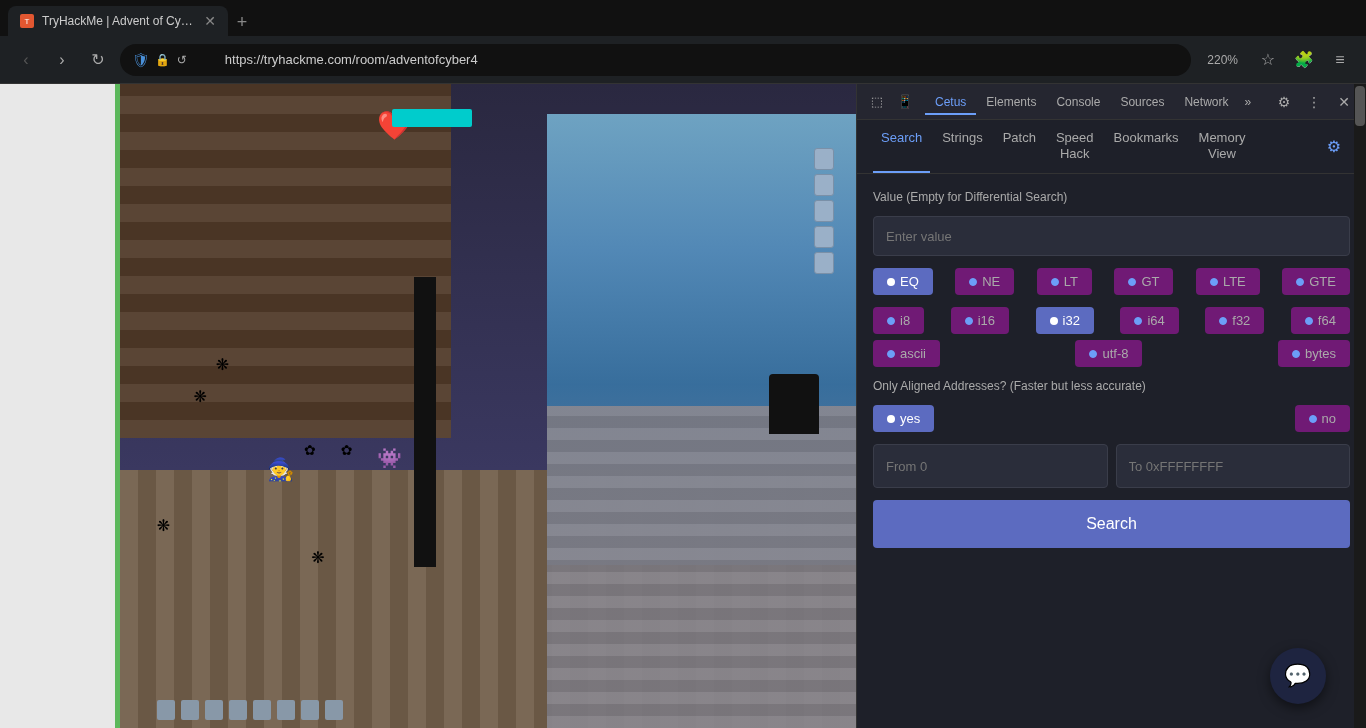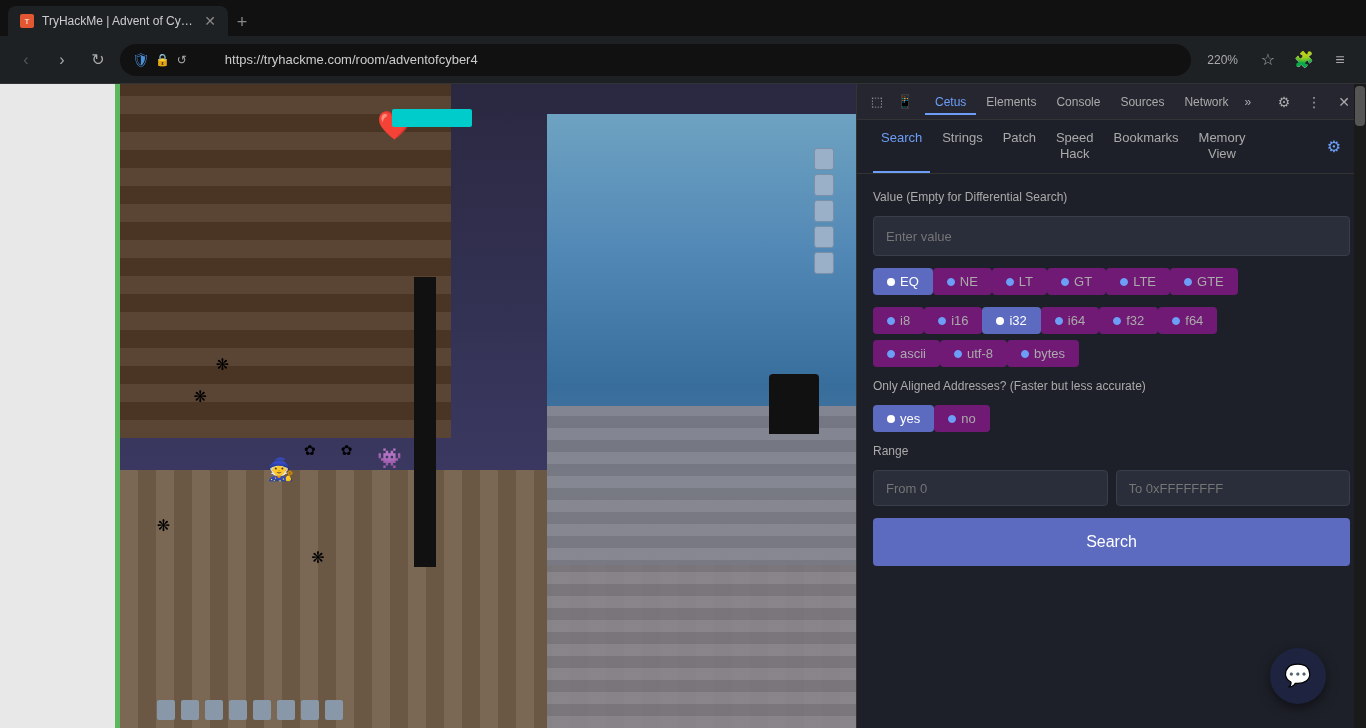--- a/index.html
+++ b/index.html
@@ -50,32 +50,32 @@
     .cetus-tab { padding: 10px 8px; font-size: 13px; color: #aaa; cursor: pointer; text-align: center; white-space: nowrap; border-bottom: 2px solid transparent; }
     .cetus-tab.active { color: #6c9ef8; border-bottom: 2px solid #6c9ef8; }
     .cetus-tab-settings { width: 32px; height: 32px; display: flex; align-items: center; justify-content: center; color: #aaa; cursor: pointer; margin-left: auto; align-self: center; }
 
     
     .cetus-content { flex: 1; padding: 16px; overflow-y: auto; display: flex; flex-direction: column; gap: 12px; }
 
     .form-label { font-size: 12px; color: #aaa; margin-bottom: 6px; }
     .value-input { width: 100%; height: 40px; background: #2a2d3a; border: 1px solid #3a3d4a; border-radius: 4px; padding: 0 12px; font-size: 13px; color: #888; outline: none; }
 
-    .radio-group { display: flex; gap: 0; flex-wrap: wrap; }
+    .radio-group { display: flex; gap: 0; flex-wrap: wrap; justify-content: space-between; }
     .radio-btn { padding: 6px 14px; border-radius: 4px; font-size: 13px; cursor: pointer; display: flex; align-items: center; gap: 5px; border: none; outline: none; }
     .radio-btn .dot { width: 8px; height: 8px; border-radius: 50%; display: inline-block; }
     .radio-btn.selected { background: #5c6bc0; color: #fff; }
     .radio-btn.selected .dot { background: #fff; }
     .radio-btn.unselected { background: #701a75; color: #aaa; }
     .radio-btn.unselected .dot { background: #6c9ef8; border: 1px solid #6c9ef8; }
 
     .section { display: flex; flex-direction: column; gap: 6px; }
 
     .range-row { display: flex; gap: 8px; }
-    .range-input { flex: 1; height: 36px; background: #2a2d3a; border: 1px solid #3a3d4a; border-radius: 4px; padding: 0 12px; font-size: 13px; color: #aaa; outline: none; }
+    .range-input { flex: 1; height: 44px; background: #2a2d3a; border: 1px solid #3a3d4a; border-radius: 4px; padding: 0 12px; font-size: 13px; color: #aaa; outline: none; }
 
     .search-button { width: 100%; height: 48px; background: #5c6bc0; border: none; border-radius: 4px; font-size: 16px; color: #fff; cursor: pointer; font-weight: 500; }
 
     
     .chat-widget { position: fixed; bottom: 24px; right: 40px; width: 56px; height: 56px; background: #1e2440; border-radius: 50%; display: flex; align-items: center; justify-content: center; cursor: pointer; box-shadow: 0 4px 12px rgba(0,0,0,0.5); z-index: 100; }
   </style>
 </head>
 <body>
 
 <div>
@@ -289,21 +289,20 @@
             <span>yes</span>
           </button>
           <button class="radio-btn unselected">
             <span class="dot"></span>
             <span>no</span>
           </button>
         </div>
       </div>
 
       <div class="section">
-        <div class="form-label">Range</div>
         <div class="range-row">
           <input class="range-input" type="text" placeholder="From 0" style="">
           <input class="range-input" type="text" placeholder="To 0xFFFFFFFF" style="">
         </div>
       </div>
 
       <button class="search-button">Search</button>
     </div>
   </div>
 </div>

